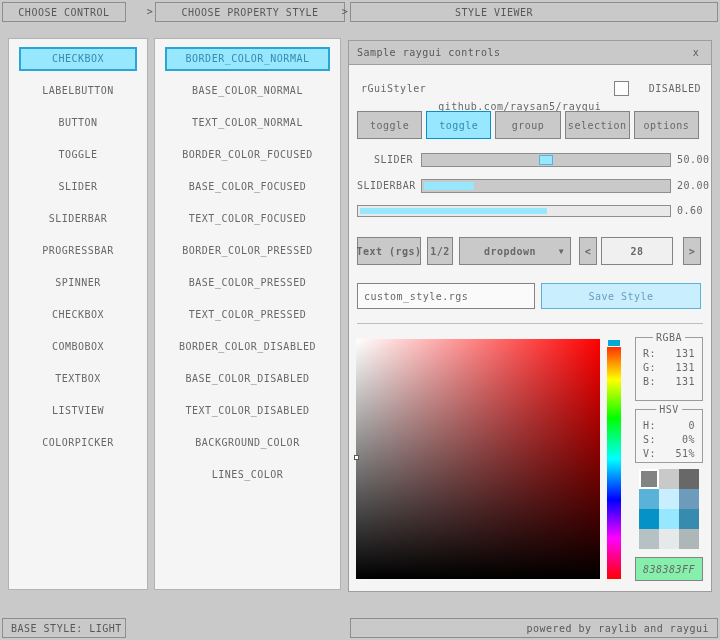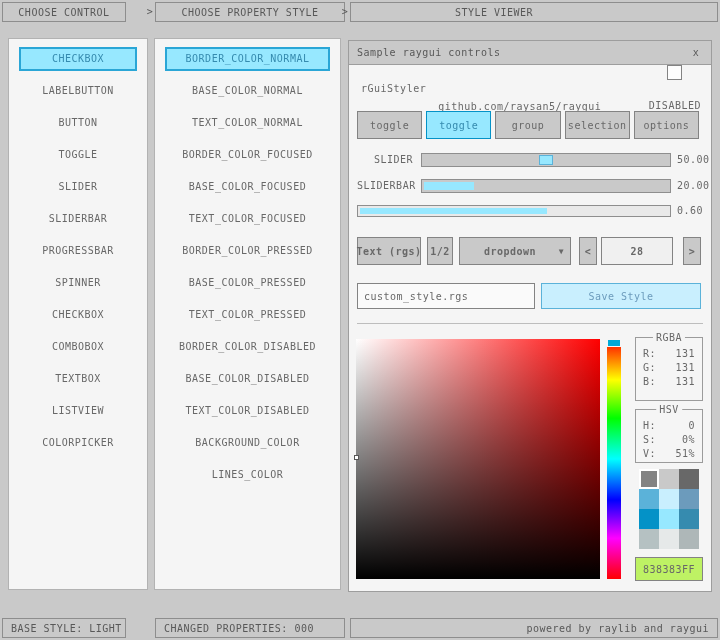--- a/index.html
+++ b/index.html
@@ -54,21 +54,21 @@
     background: #c9c9c9; border-bottom: 1px solid #9d9d9d;
     display: flex; align-items: center; justify-content: space-between;
     padding: 0 8px; color: #585858;
   }
   .close-x { width: 14px; text-align: center; cursor: pointer; }
   .row-meta {
     position: absolute; top: 38px; left: 12px; right: 10px; height: 18px;
     display: flex; align-items: center;
   }
   .repo-link { margin-left: 12px; margin-top: 36px; }
-  .chk-group { margin-left: auto; display: flex; align-items: center; gap: 20px; flex-direction: column; }
+  .chk-group { margin-left: auto; display: flex; align-items: center; gap: 20px; }
   .checkbox { width: 15px; height: 15px; background: #fdfdfd; border: 1px solid #838383; }
   .row-toggles {
     position: absolute; top: 70px; left: 8px; right: 12px; height: 28px;
     display: flex; gap: 4px;
   }
   .btn {
     border: 1px solid #838383; background: #c9c9c9; color: #686868;
     display: flex; align-items: center; justify-content: center;
     white-space: nowrap; cursor: pointer;
   }
@@ -149,22 +149,22 @@
   }
   .group-row { display: flex; justify-content: space-between; height: 14px; line-height: 12px; }
   .swatch-grid {
     position: absolute; left: 290px; top: 428px; width: 60px; height: 80px;
     display: grid; grid-template-columns: repeat(3, 20px); grid-auto-rows: 20px;
   }
   .swatch { width: 20px; height: 20px; cursor: pointer; }
   .swatch.selected { box-shadow: inset 0 0 0 2px #ffffff; }
   .hex-box {
     position: absolute; left: 286px; top: 516px; width: 68px; height: 24px;
-    background: #bef264; border: 1px solid #838383;
-    display: flex; align-items: center; justify-content: center;
+    background: #86efac; border: 1px solid #838383;
+    display: flex; align-items: center; justify-content: center; font-style: italic;
   }
 </style>
 </head>
 <body>
 
 <div class="app">
 
   <div class="bar-seg tb seg1">
     <span>CHOOSE CONTROL</span>
   </div>
@@ -328,20 +328,17 @@
       <span class="swatch" style="background: rgb(230, 233, 233);"></span>
       <span class="swatch" style="background: rgb(174, 183, 184);"></span>
     </div>
 
     <div class="hex-box">838383FF</div>
   </div>
 
   <div class="bar-seg sb seg1">
     <span>BASE STYLE: LIGHT</span>
   </div>
-  <div class="bar-seg sb seg2">
-    <span>CHANGED PROPERTIES: 000</span>
-  </div>
   <div class="bar-seg sb seg3">
     <span>powered by raylib and raygui</span>
   </div>
 
 </div>
 
 </body></html>

